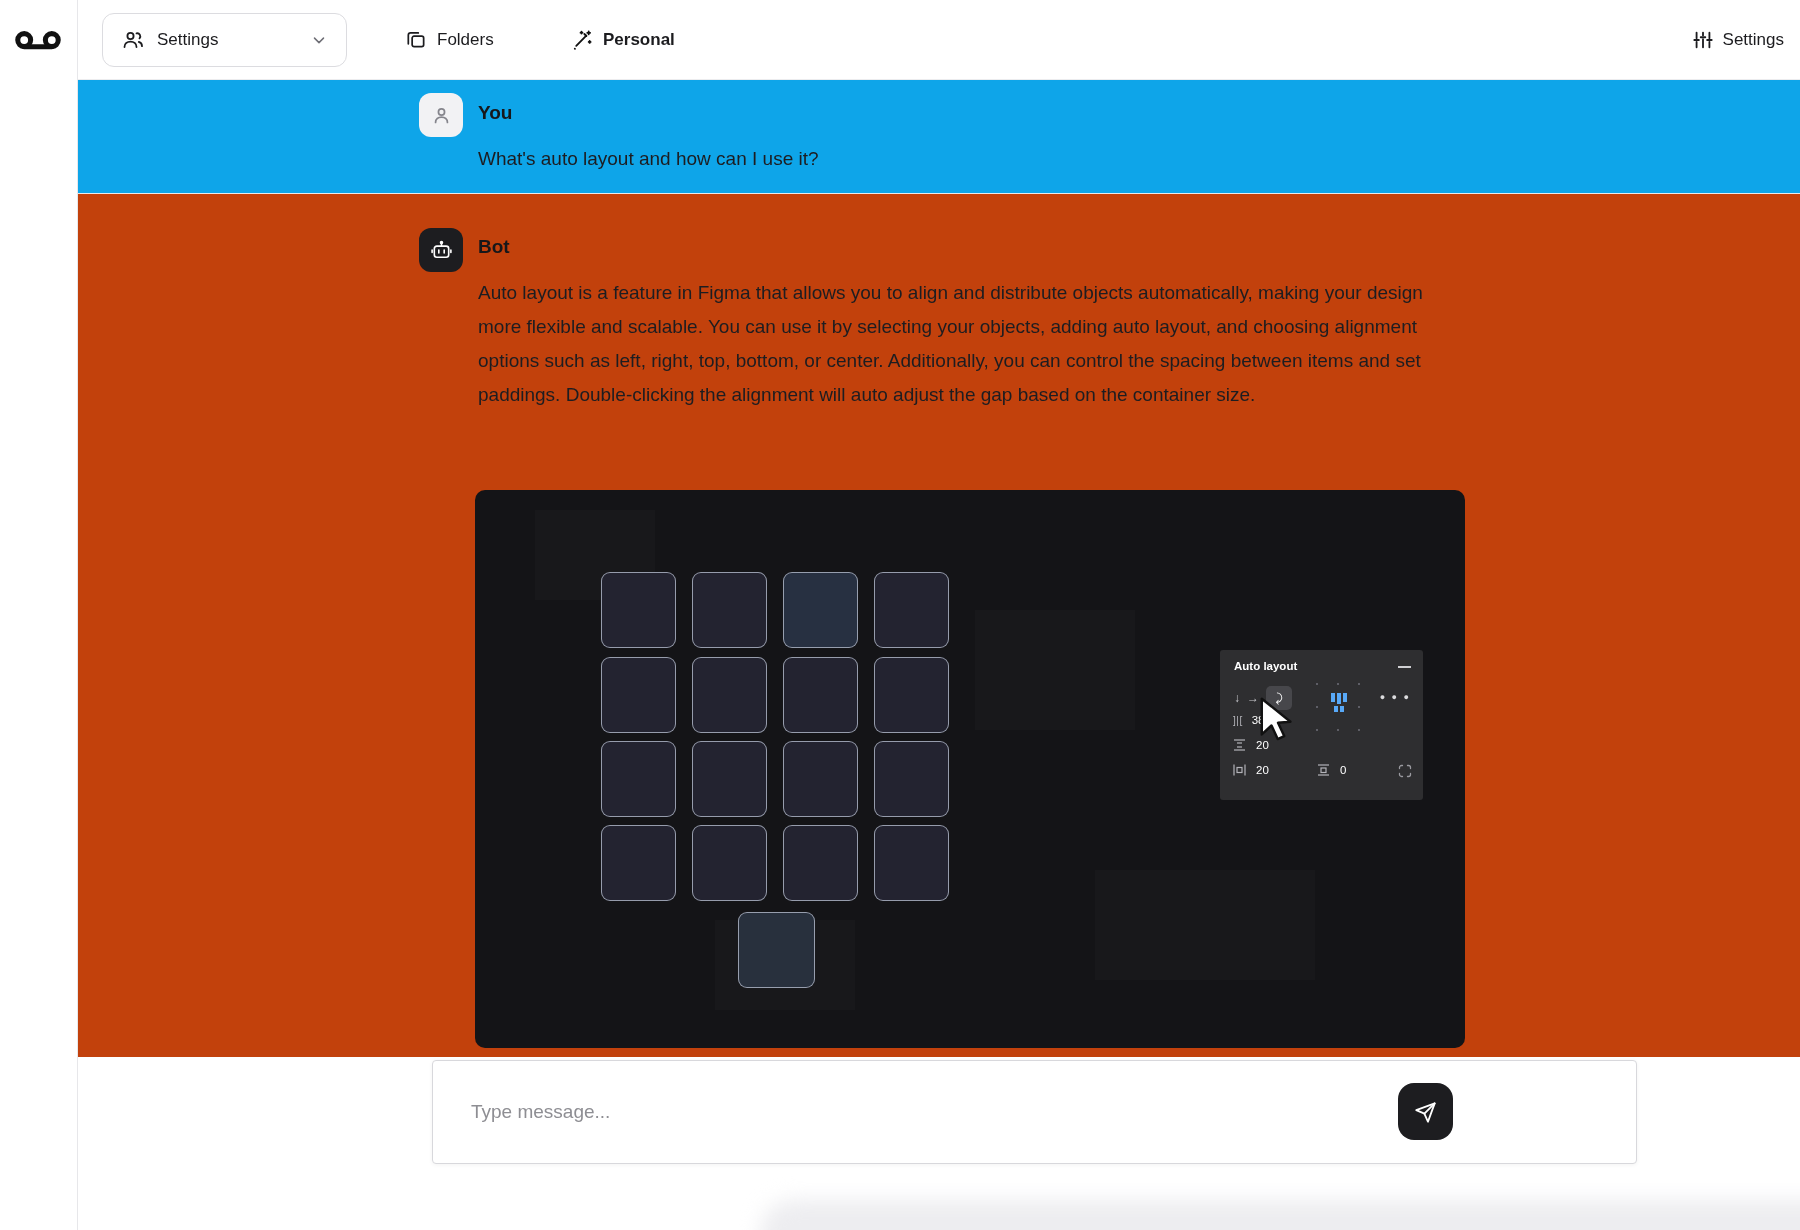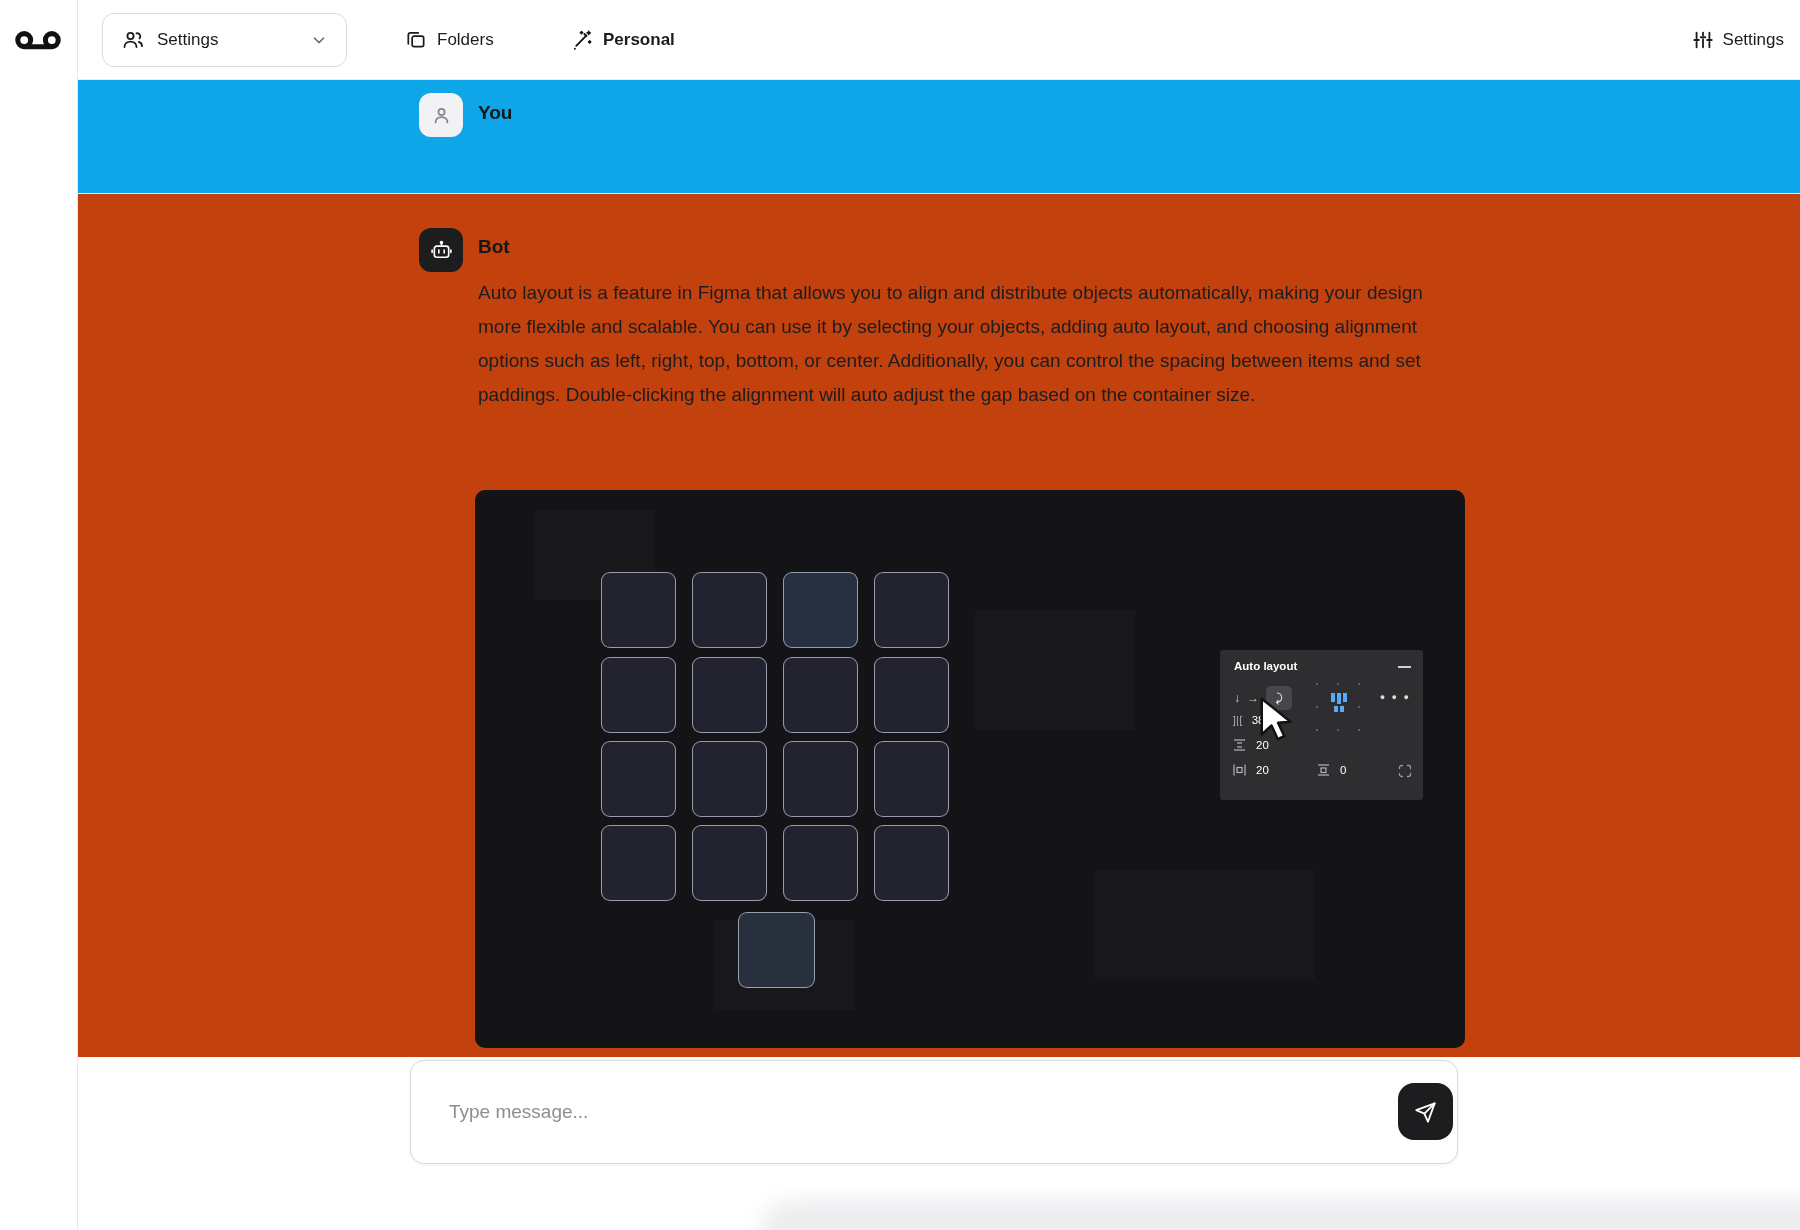--- a/index.html
+++ b/index.html
@@ -75,22 +75,22 @@
   #align-widget .dot { position:absolute; width:2px; height:2px; background:#5e5e66; }
   #align-widget .bars { position:absolute; left:50%; top:10px; transform:translateX(-50%);
     display:flex; flex-direction:column; align-items:center; gap:2px; }
   #align-widget .bars .r { display:flex; gap:2px; }
   #align-widget .bar { width:4px; background:#58a9f8; }
 
   
   #cursor { position:absolute; left:783px; top:206px; }
 
   
-  #input-box { position:absolute; left:332px; top:3px; width:1048px; height:104px;
-    background:#fff; border:1.5px solid #d8d8dc; border-radius:14px;
+  #input-box { position:absolute; left:354px; top:3px; width:1205px; height:104px;
+    background:#fff; border:1.5px solid #d8d8dc; border-radius:4px;
     box-shadow:0 1px 4px rgba(0,0,0,0.05); }
   #msg-input { position:absolute; left:0; top:0; width:100%; height:100%; border:none;
     outline:none; background:transparent; border-radius:14px; padding:0 90px 0 38px;
     font-size:19px; font-family:"Liberation Sans", sans-serif; color:#1b1b1f; }
   #msg-input::placeholder { color:#8e8e93; }
   #send-btn { position:absolute; left:1320px; top:26px; width:55px; height:57px;
     background:#1d1d20; border-radius:16px; border:none; cursor:pointer;
     display:flex; align-items:center; justify-content:center; }
 
   
@@ -177,20 +177,21 @@
 <div id="user-row">
   <div class="avatar user" style="top:13px;">
     <span>
       <svg width="23" height="23" viewBox="0 0 24 24" fill="none" stroke="#85858c" stroke-width="1.8" stroke-linecap="round">
         <circle cx="12" cy="8.3" r="3.2"></circle>
         <path d="M5.8 19.2c0-3.5 2.8-5.6 6.2-5.6s6.2 2.1 6.2 5.6"></path>
       </svg>
     </span>
   </div>
   <div class="msg-author" style="top:22px;">You</div>
+  <div class="msg-text" style="top:62px;">What's auto layout and how can I use it?</div>
 </div>
 
 <div id="bot-section">
   <div class="avatar bot" style="top:34px;">
     <span>
       <svg width="23" height="23" viewBox="0 0 24 24" fill="none" stroke="#fff" stroke-width="1.7" stroke-linecap="round" stroke-linejoin="round">
         <rect x="4.5" y="7.5" width="15" height="11.5" rx="2.6"></rect>
         <line x1="12" y1="4.5" x2="12" y2="7.5"></line>
         <circle cx="12" cy="3.6" r="1" fill="#fff"></circle>
         <line x1="9.2" y1="11.5" x2="9.2" y2="14.5"></line>

